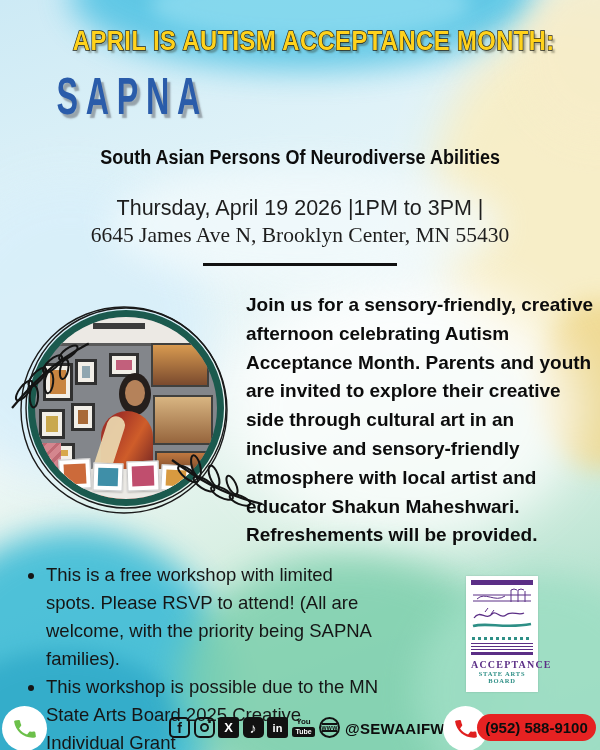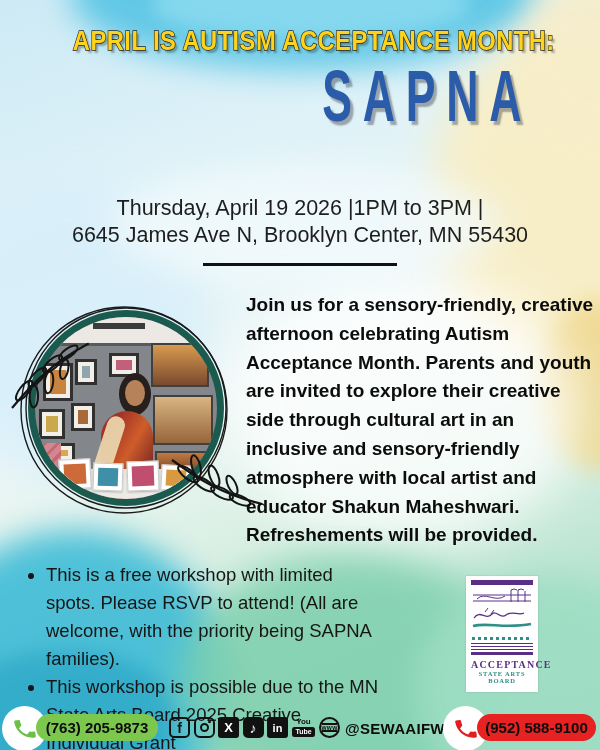--- a/index.html
+++ b/index.html
@@ -24,32 +24,32 @@
   .b10 { left:-50px; top:650px; width:230px; height:140px; background:#2fa9c8; opacity:.8; filter:blur(10px); }
   .b11 { left:180px; top:555px; width:340px; height:250px; background:#7fd0ae; opacity:.85; filter:blur(18px); }
   .b12 { left:415px; top:575px; width:250px; height:230px; background:#9edec4; opacity:.9; }
 
   
   .banner { position:absolute; top:26px; left:0; width:600px; text-align:center;
     font-size:27px; font-weight:900; color:#ffd21c; letter-spacing:.5px;
     -webkit-text-stroke:1.4px #26261c; paint-order:stroke fill;
     text-shadow:3px 3px 2px rgba(40,40,20,.35);margin-left:14px; }
   .banner span { display:inline-block; transform:scaleX(.88); transform-origin:center; white-space:nowrap; }
-  .title { position:absolute; top:50px; left:0; width:600px; text-align:right;
-    font-size:72px; line-height:92px; font-weight:800; color:#2a5caa;
+  .title { position:absolute; top:50px; left:0; width:600px; text-align:left;
+    font-size:52px; line-height:92px; font-weight:800; color:#2a5caa;
     text-shadow:5px 4px 2px rgba(85,88,95,.5); }
   .title span { display:inline-block; transform:scaleX(.62); transform-origin:center;
     letter-spacing:.24em; padding-left:.24em; white-space:nowrap; }
   .subtitle { position:absolute; top:146px; left:0; width:600px; text-align:center;
     font-size:20px; font-weight:700; color:#0d0d0d; }
   .subtitle span { display:inline-block; transform:scaleX(.9); transform-origin:center; white-space:nowrap; }
   .when { position:absolute; top:196px; left:0; width:600px; text-align:center;
     font-size:21.5px; color:#1e1e1e; }
   .where { position:absolute; top:223px; left:0; width:600px; text-align:center;
-    font-size:21.5px; color:#1e1e1e; }
+    font-size:21.5px; color:#1e1e1e;font-family:Liberation Serif, serif; }
   .divider { position:absolute; top:263px; left:203px; width:194px; height:3px; background:#111; }
 
   
   .photo-wrap { position:absolute; left:12px; top:296px; width:235px; height:235px; }
   .deco { position:absolute; inset:0; overflow:visible; }
   .deco .sketch { fill:none; stroke:#1a1a1a; stroke-width:1.4; }
   .deco .stem { fill:none; stroke:#141414; stroke-width:2.2; }
   .deco .leaf { fill:none; stroke:#141414; stroke-width:2; }
   .photo { position:absolute; left:16px; top:14px; width:196px; height:196px;
     border-radius:50%; border:7px solid #1b5a4e; overflow:hidden; background:#83868b; }
@@ -126,20 +126,21 @@
     <div class="blob b7"></div>
     <div class="blob b8"></div>
     <div class="blob b9"></div>
     <div class="blob b10"></div>
     <div class="blob b11"></div>
     <div class="blob b12"></div>
   </div>
 
   <div class="banner"><span>APRIL IS AUTISM ACCEPTANCE MONTH:</span></div>
   <div class="title"><span>SAPNA</span></div>
+  <div class="subtitle"><span>South Asian Persons Of Neurodiverse Abilities</span></div>
   <div class="when">Thursday, April 19 2026 |1PM to 3PM |</div>
   <div class="where">6645 James Ave N, Brooklyn Center, MN 55430</div>
   <div class="divider"></div>
 
   <div class="photo-wrap">
     <div class="photo">
       <div style="left:0;top:0;width:182px;height:28px;background:#ece9e4"></div>
       <div style="left:0;top:26px;width:182px;height:3px;background:#5a5a5a"></div>
       <div style="left:58px;top:6px;width:52px;height:6px;background:#3c3c3c"></div>
       <div class="frame" style="left:8px;top:46px;width:30px;height:38px">
@@ -231,21 +232,20 @@
     <div class="thick"></div>
     <div class="l1">ACCEPTANCE</div>
     <div class="l2">STATE ARTS BOARD</div>
   </div>
 
   <div class="pcircle pc-left">
     <svg width="26" height="26" viewBox="0 0 24 24" style="transform:rotate(-8deg)">
       <path fill="#6cc04a" d="M6.62 10.79c1.44 2.83 3.76 5.14 6.59 6.59l2.2-2.21c.27-.27.67-.36 1.02-.24 1.12.37 2.33.57 3.57.57.55 0 1 .45 1 1V20c0 .55-.45 1-1 1-9.39 0-17-7.61-17-17 0-.55.45-1 1-1h3.5c.55 0 1 .45 1 1 0 1.25.2 2.45.57 3.57.11.35.03.74-.25 1.02l-2.2 2.2z"></path>
     </svg>
   </div>
-  <div class="pill pill-left">(763) 205-9873</div>
 
   <div class="socials">
     <div class="ic ic-fb">f</div>
     <div class="ic ic-ig">
         <div class="lens"></div>
         <div class="dot"></div>
       </div>
     <div class="ic ic-x">X</div>
     <div class="ic ic-tt">♪</div>
     <div class="ic ic-in">in</div>

